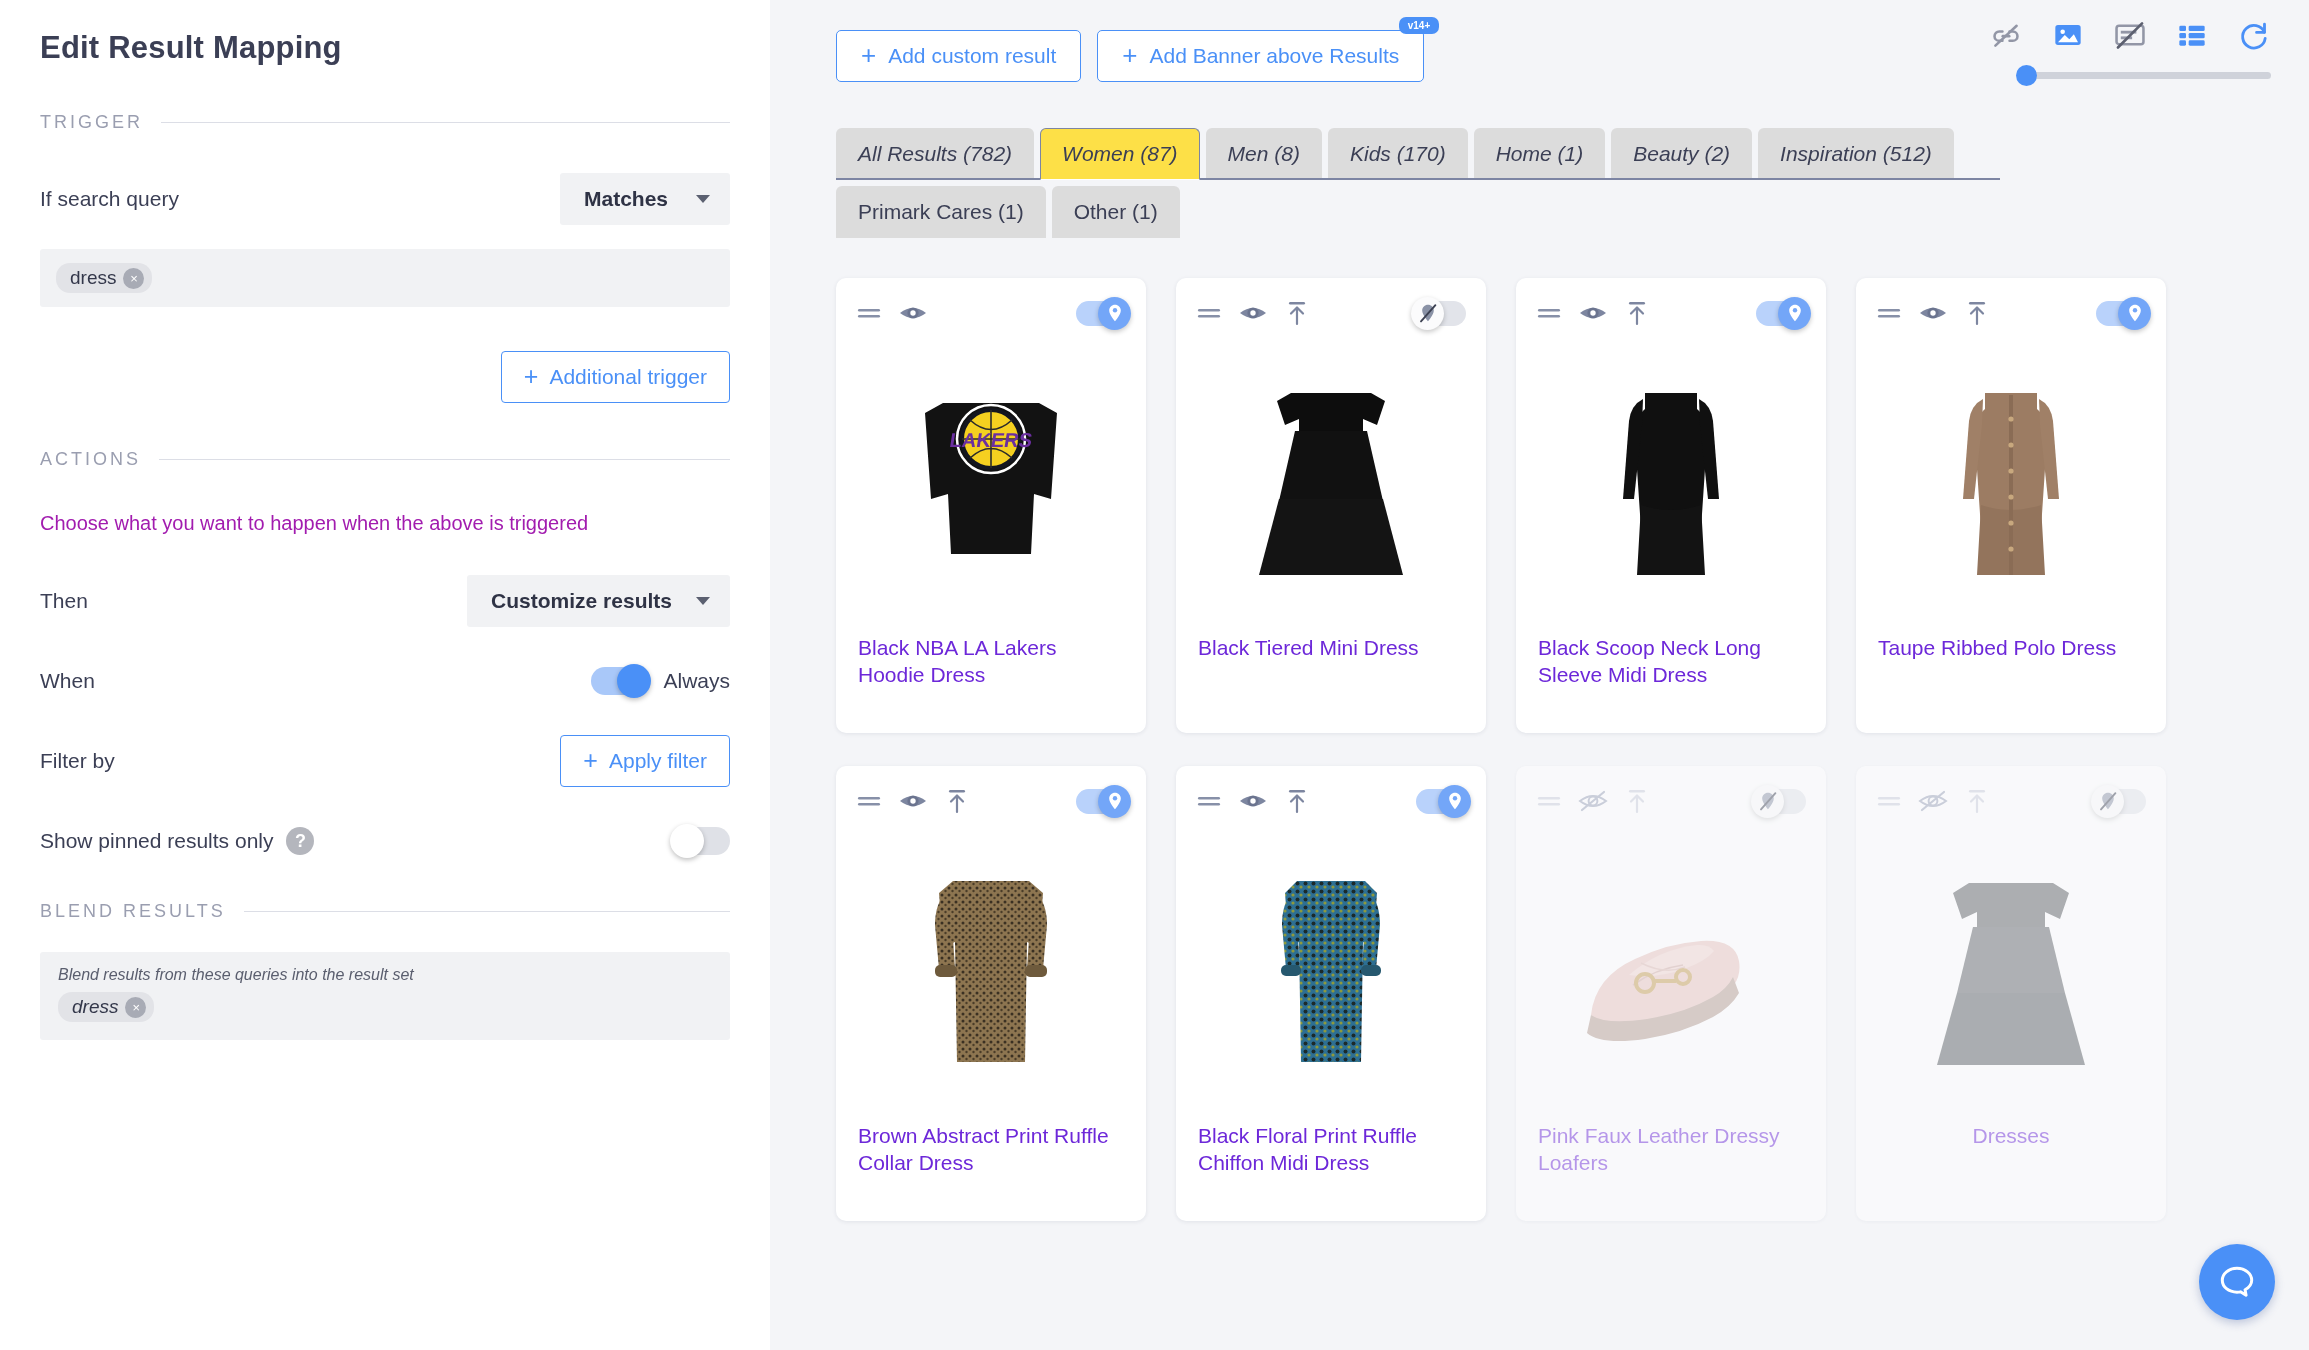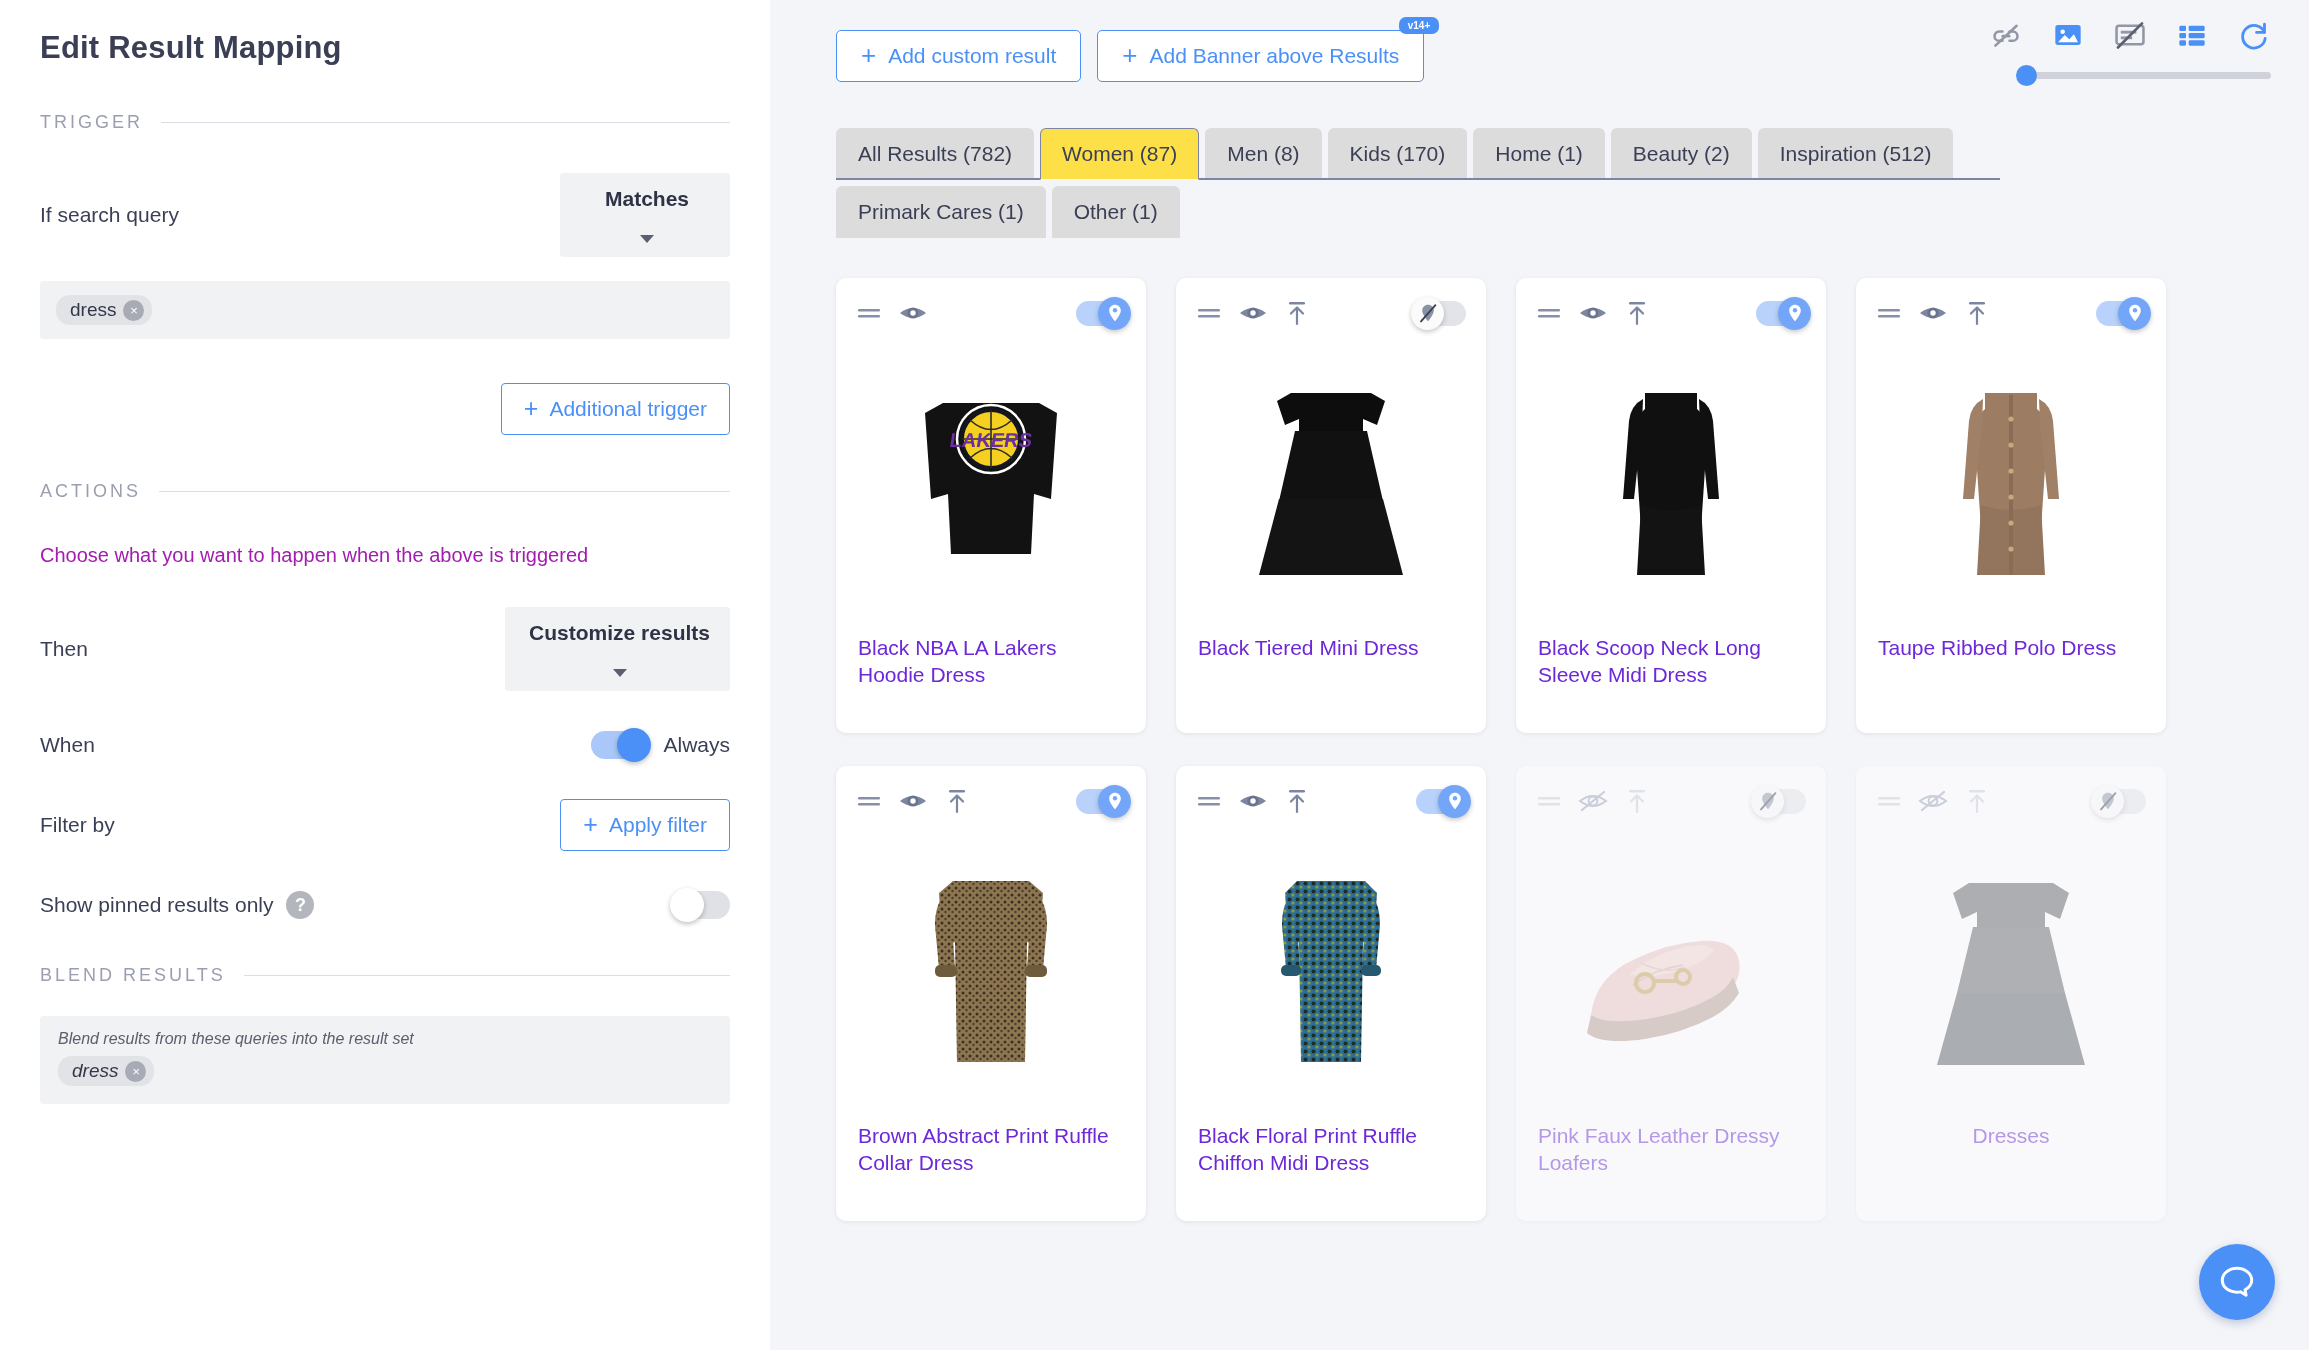--- a/index.html
+++ b/index.html
@@ -35,21 +35,21 @@
 
   .row {
     display: flex; align-items: center; justify-content: space-between;
     padding: 0 20px; margin-top: 40px;
   }
   .row .rlabel { font-size: 21px; color: #3b3f55; }
   .select-box {
     background: #f1f2f4; border-radius: 3px;
     padding: 14px 20px 14px 24px;
     display: flex; align-items: center; gap: 24px;
-    min-width: 170px; justify-content: space-between; flex-direction: column;
+    min-width: 170px; justify-content: space-between;
   }
   .select-box .sv { font-size: 21px; color: #2f3345; font-weight: 600; }
   .caret {
     width: 0; height: 0; border-left: 7px solid transparent;
     border-right: 7px solid transparent; border-top: 8px solid #5b6070;
   }
 
   .chip-field {
     margin: 24px 20px 0 20px; background: #f1f2f4; border-radius: 3px;
     padding: 14px 16px; min-height: 56px; display: flex; align-items: center;
@@ -139,21 +139,21 @@
     position: relative; margin-top: 10px;
   }
   .slider-thumb {
     position: absolute; left: -5px; top: -7px; width: 21px; height: 21px;
     border-radius: 50%; background: #4a90f7;
   }
 
   
   .tabs {
     padding: 0 0 0 66px; display: flex; flex-wrap: wrap; gap: 0;
-    position: relative; max-width: 1230px;
+    position: relative; max-width: 1230px; font-style: italic;
   }
   .tabrow { display: flex; }
   .tab {
     background: #dcdcdc; color: #3b3f55; font-size: 21px;
     border-radius: 6px 6px 0 0; padding: 14px 22px;
     margin-right: 6px; cursor: pointer; white-space: nowrap;
     position: relative; top: 0;
   }
   .tab.active {
     background: #fde047; border: 1px solid #7d85a3; border-bottom: 1px solid #fff;

